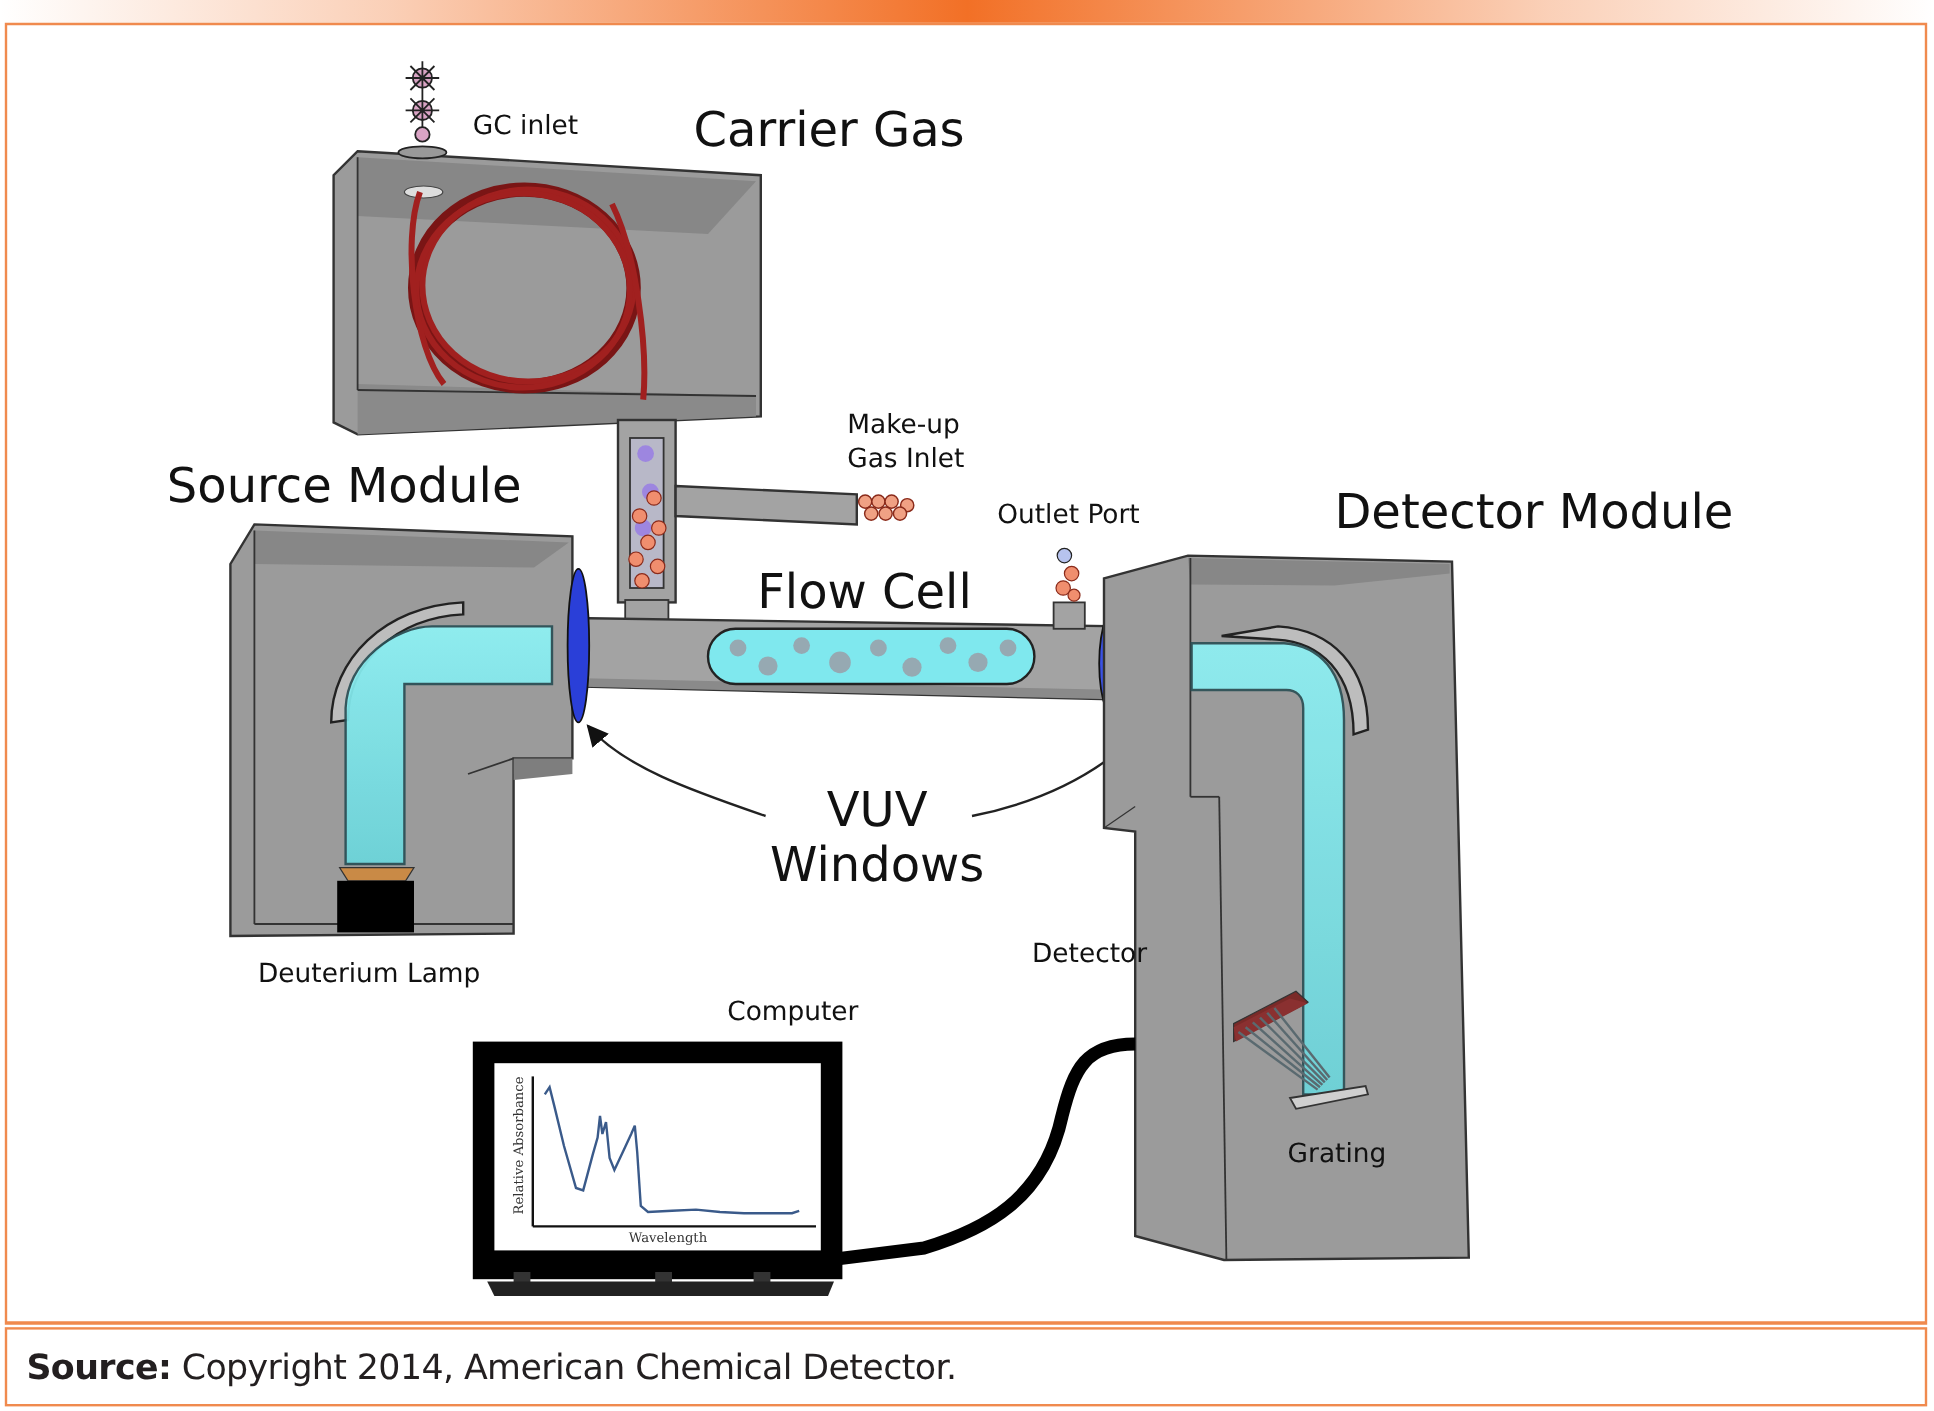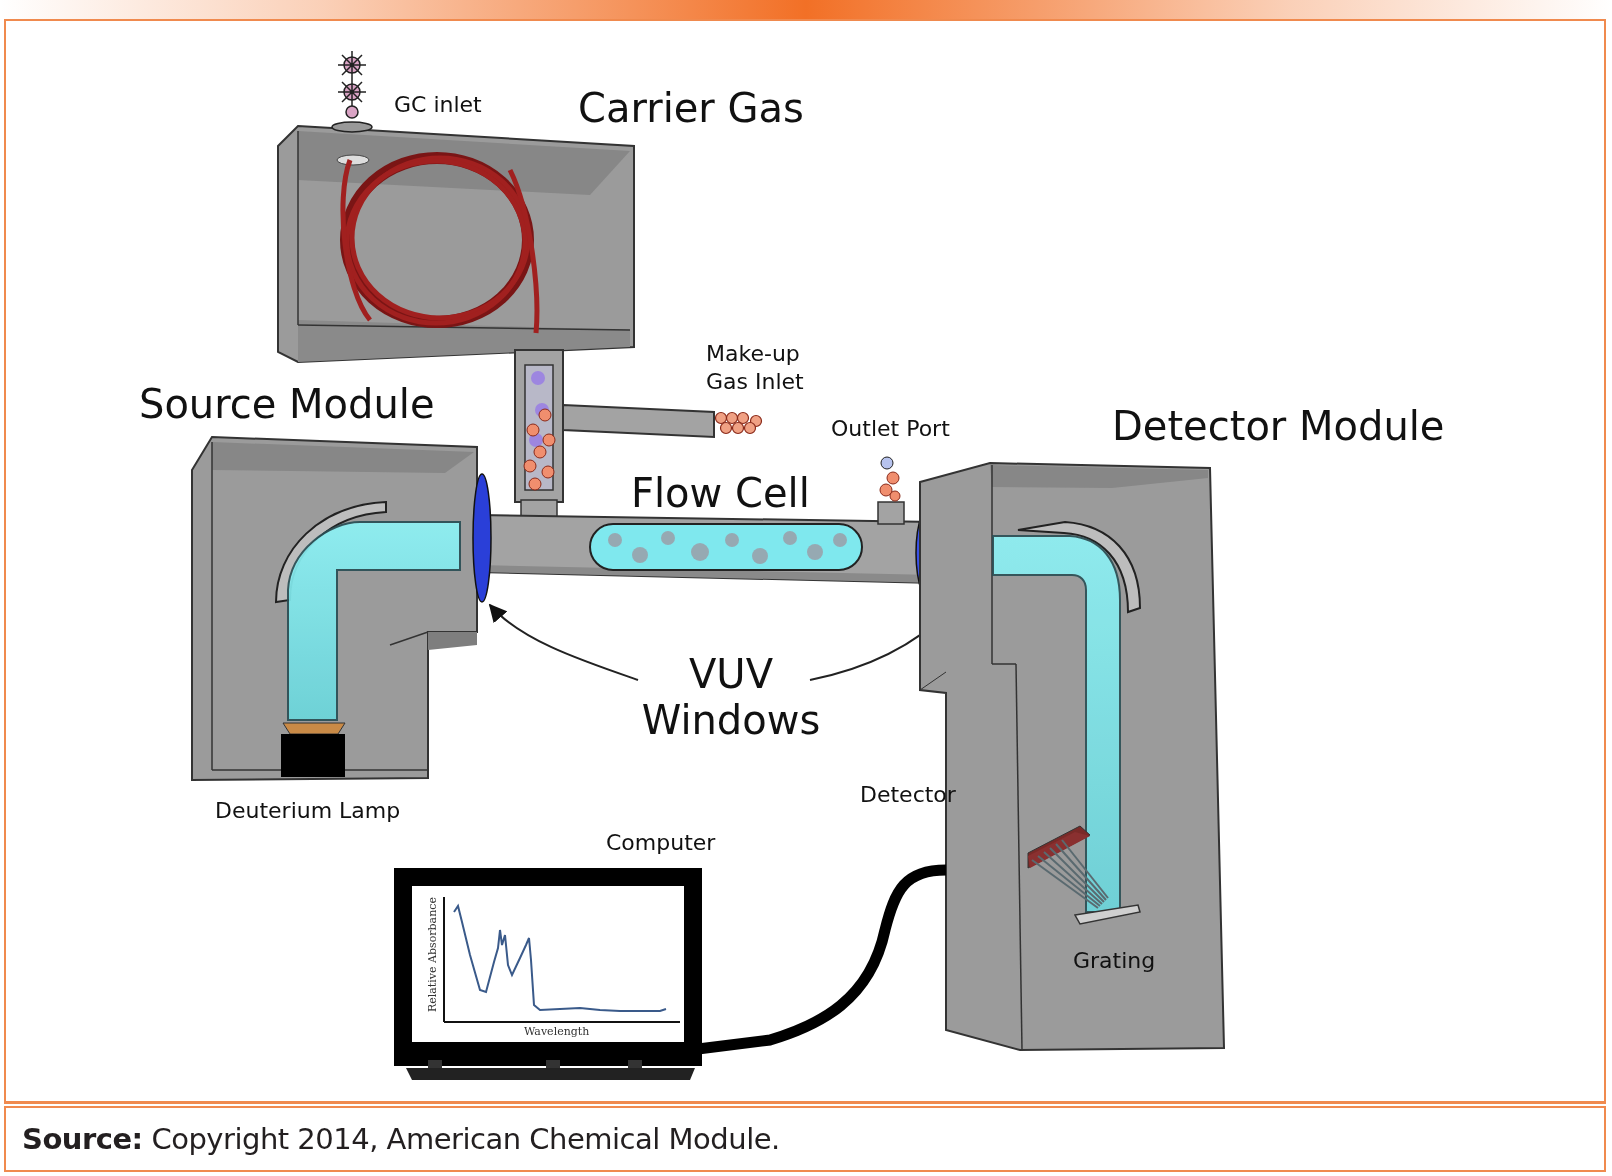--- a/index.html
+++ b/index.html
@@ -200,14 +200,14 @@
   <g>
     <line x1="444" y1="897" x2="444" y2="1022" stroke="#111" stroke-width="2"></line>
     <line x1="444" y1="1022" x2="680" y2="1022" stroke="#111" stroke-width="2"></line>
     <path d="M454,912 L458,906 L462,922 L470,955 L480,990 L486,992 L494,962 L498,948 L500,930 L502,945 L505,935 L508,965 L512,975 L520,958 L526,945 L529,938 L531,960 L534,1005 L540,1010 L560,1009 L580,1008 L600,1010 L620,1011 L660,1011 L666,1009" fill="none" stroke="#3a5a8a" stroke-width="2"></path>
     <text x="436" y="1012" font-size="11" font-family="DejaVu Serif, serif" fill="#333" transform="rotate(-90 436 1012)">Relative Absorbance</text>
     <text x="524" y="1035" font-size="11" font-family="DejaVu Serif, serif" fill="#333">Wavelength</text>
   </g>
 </svg>
 
 <div class="footer">
-  <div class="footer-text"><b>Source:</b> <span>Copyright 2014, American Chemical Module.</span></div>
+  <div class="footer-text"><b>Source:</b> <span>Copyright 2014, American Chemical Detector.</span></div>
 </div>
 
 </body></html>

